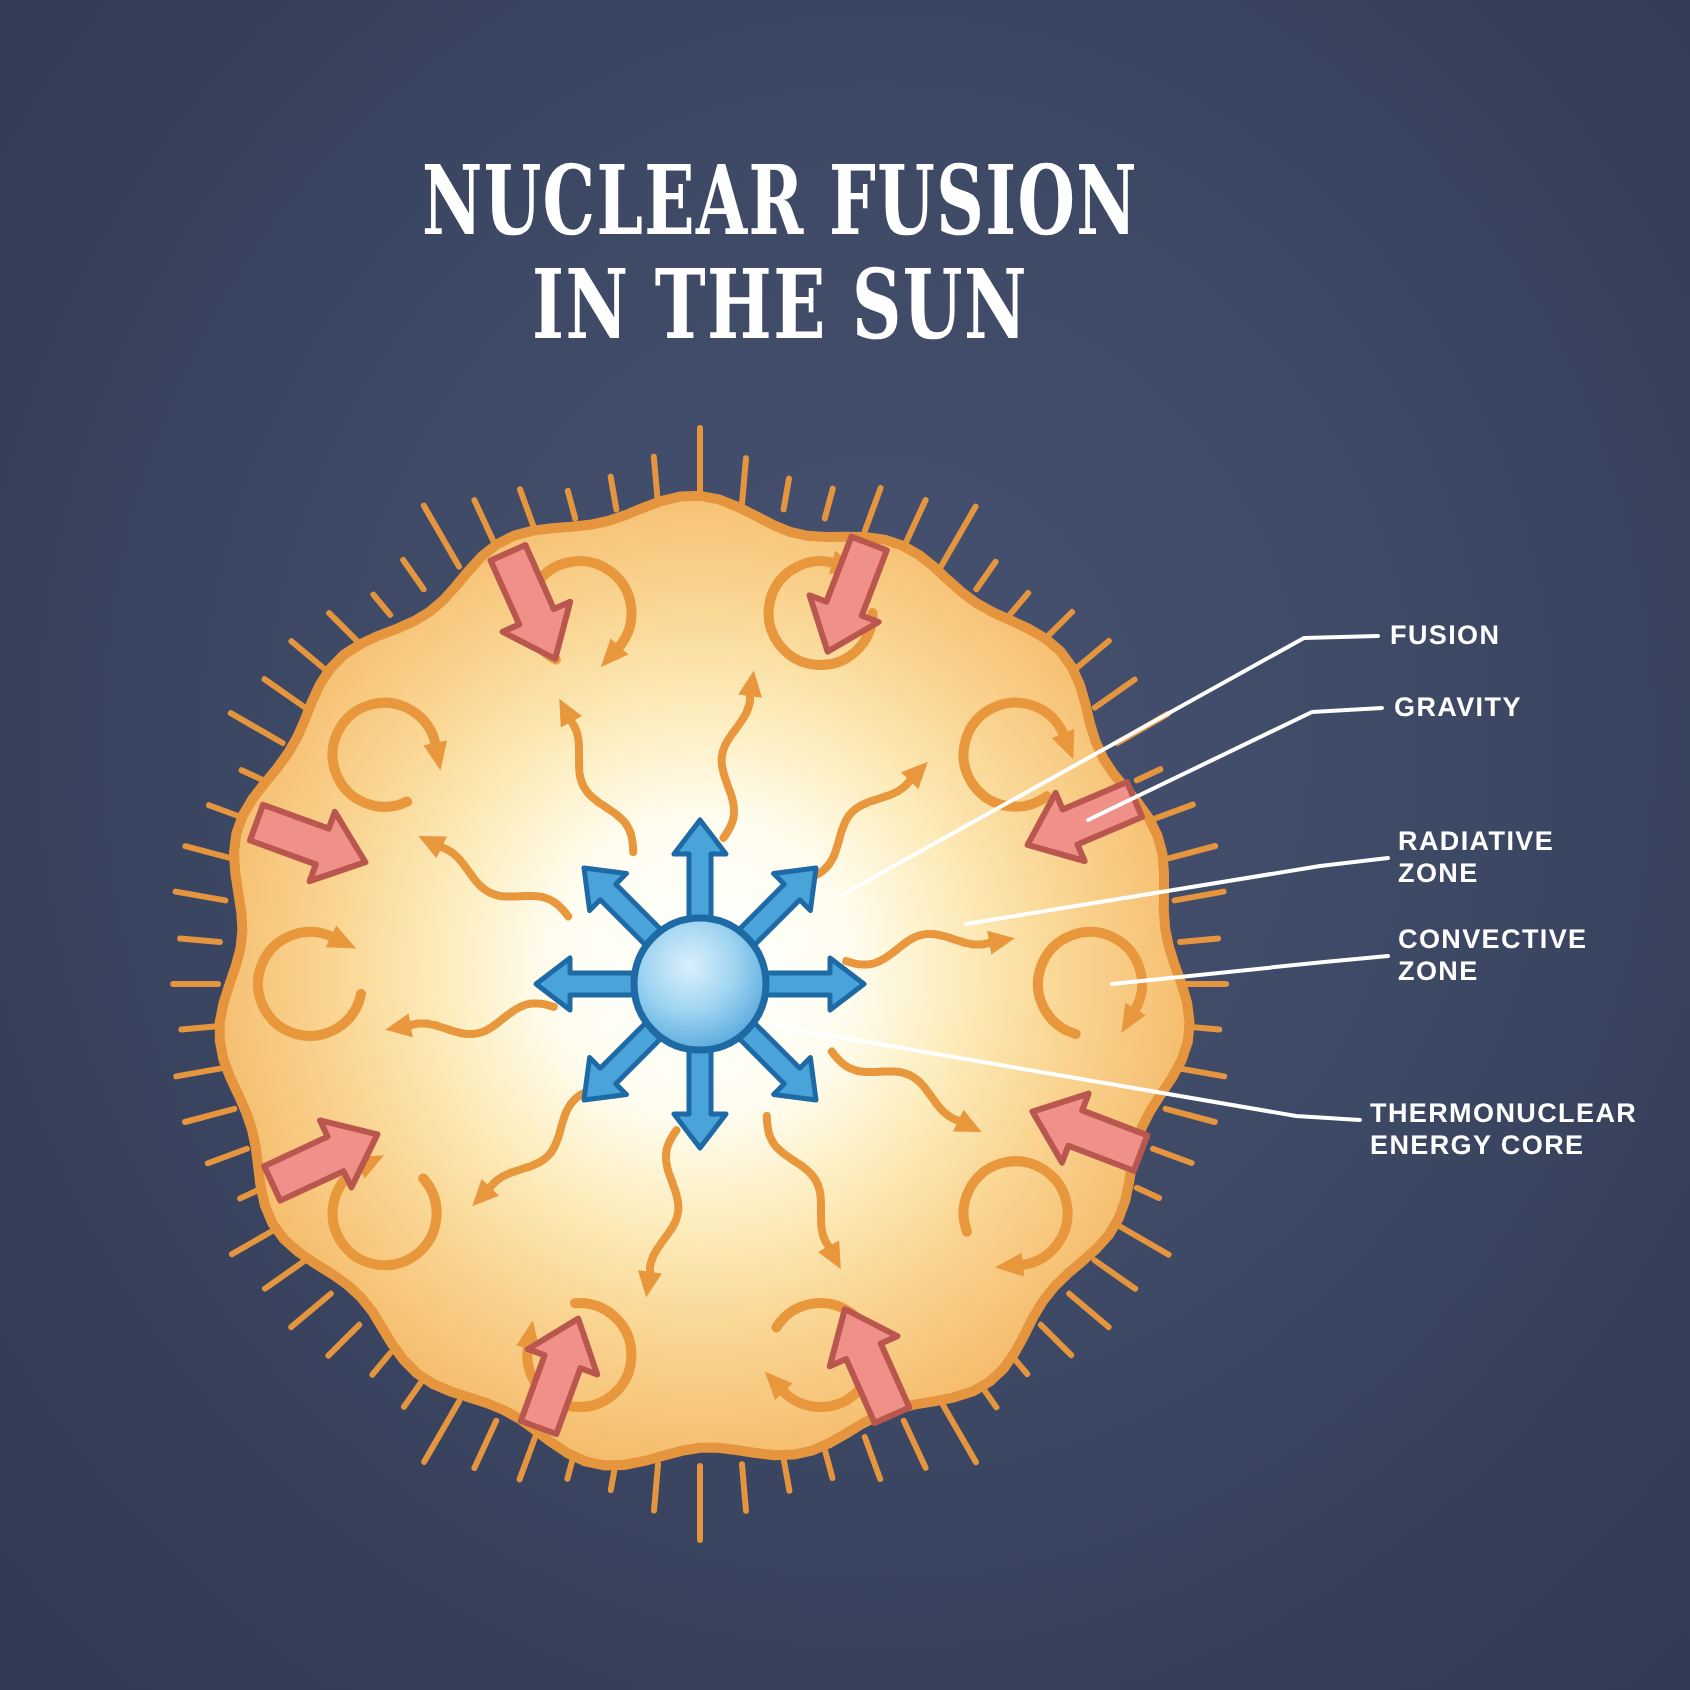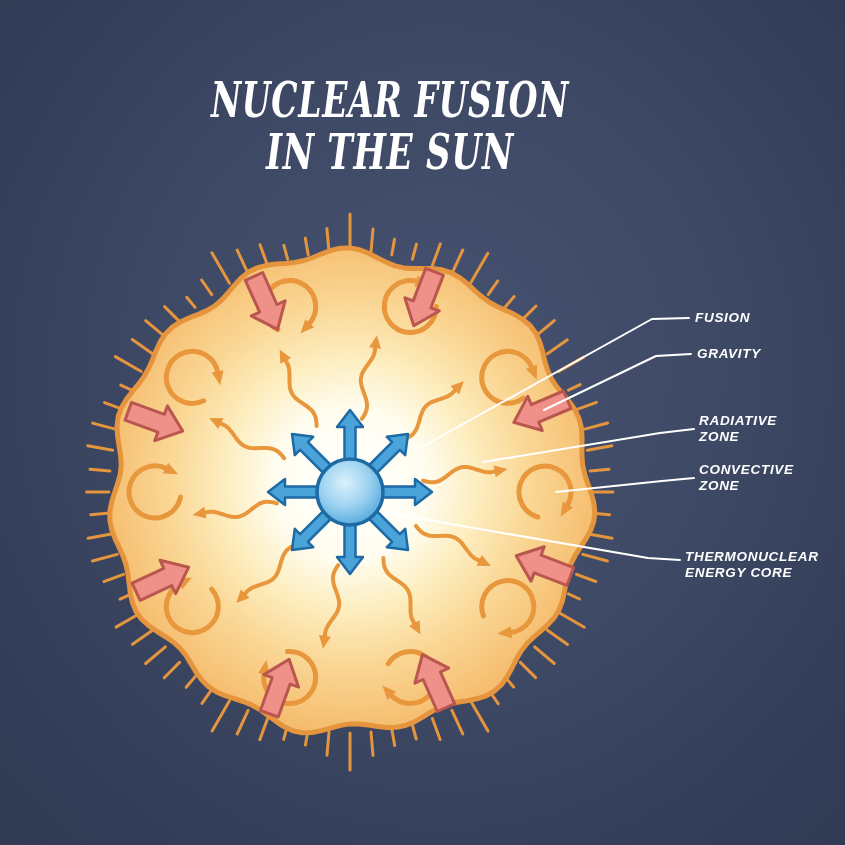--- a/index.html
+++ b/index.html
@@ -5,21 +5,20 @@
   * { box-sizing: border-box; }
   html, body { margin: 0; padding: 0; }
   body {
     width: 845px; height: 845px; overflow: hidden;
     background: #333d58;
     font-family: "Liberation Sans", sans-serif;
   }
   .stage {
     position: relative; width: 845px; height: 845px;
     background: radial-gradient(ellipse at 52% 44%, #475272 0%, #3e4965 45%, #343e59 78%, #303a53 100%);
-    font-style: italic;
   }
   svg#scene { position: absolute; inset: 0; display: block; }
   .title {
     fill: #ffffff;
     font-family: "DejaVu Serif", "Liberation Serif", serif;
     font-weight: bold;
     font-size: 48px;
     letter-spacing: 1px;
     text-anchor: middle;
   }

